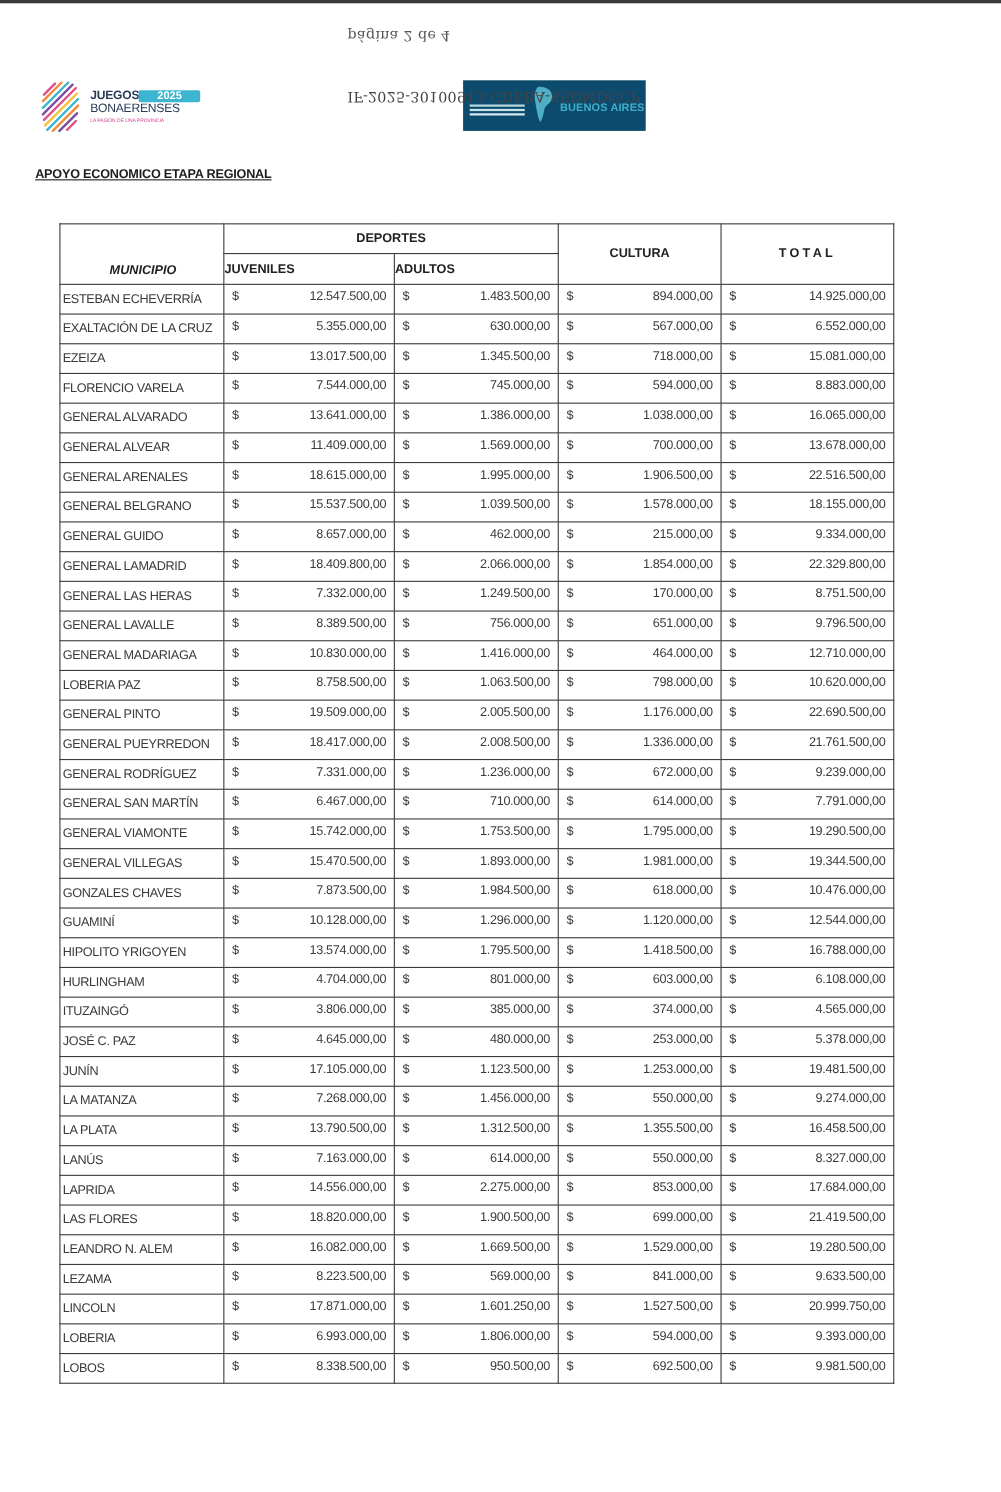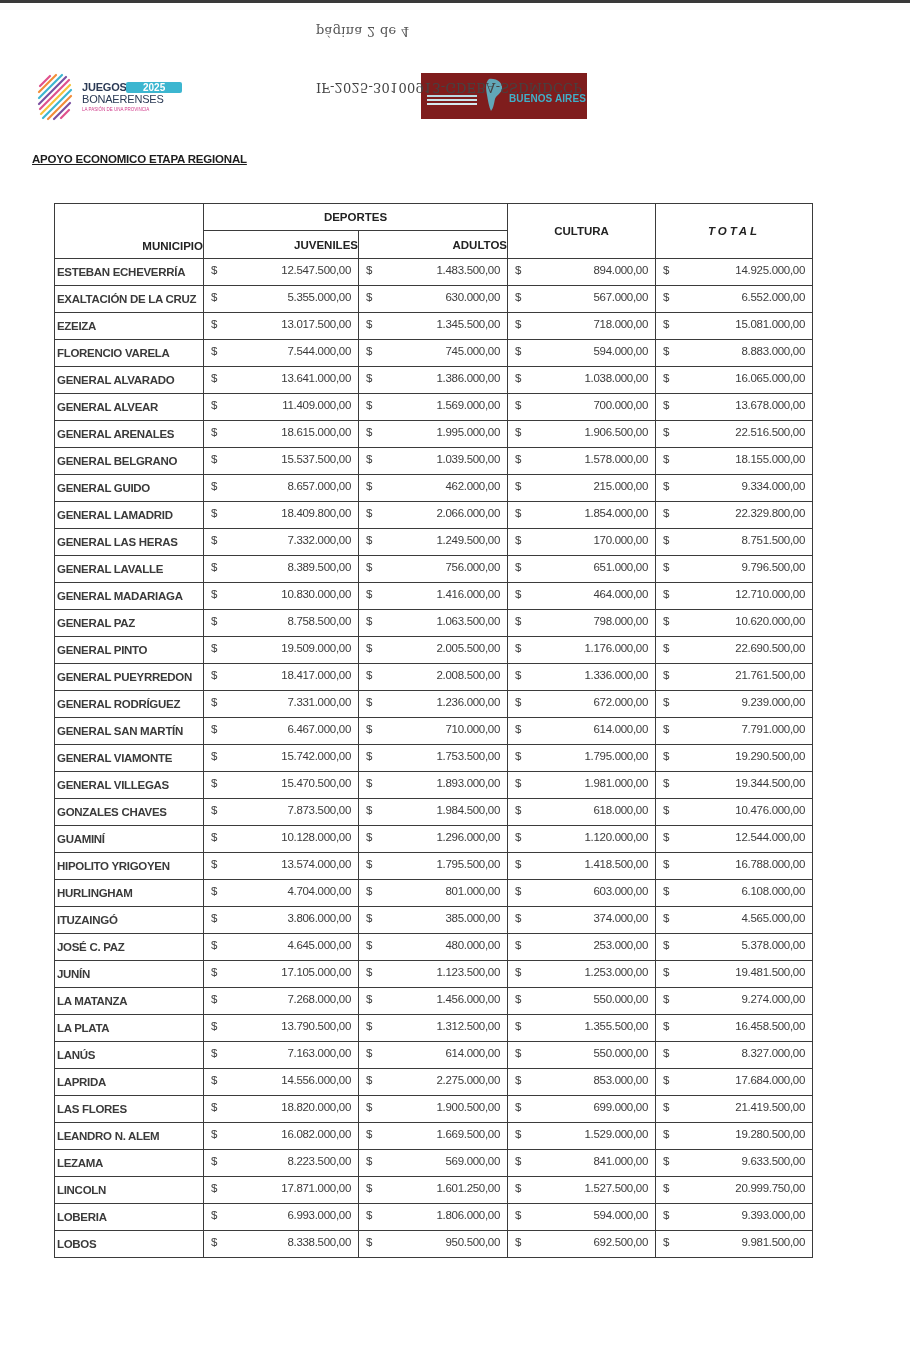--- a/index.html
+++ b/index.html
@@ -15,38 +15,38 @@
   .doc-id {
     position: absolute; left: 316px; top: 80px; font-family: "DejaVu Serif", serif; font-size: 13px;
     color: #444; transform: scaleY(-1); letter-spacing: 0.2px; z-index: 2;
   }
   .logo-juegos { position: absolute; left: 36px; top: 72px; width: 140px; height: 52px; }
   .logo-juegos .map { position: absolute; left: 0; top: 0; width: 40px; height: 50px; }
   .logo-juegos .t1 { position: absolute; left: 46px; top: 9px; font-size: 11px; font-weight: bold; color: #2b3a55; letter-spacing: -0.2px; }
   .logo-juegos .yr { position: absolute; left: 90px; top: 10px; font-size: 10px; font-weight: bold; color: #fff; background: #3cb6d0; padding: 0 17px; border-radius: 2px; }
   .logo-juegos .t2 { position: absolute; left: 46px; top: 21px; font-size: 11px; font-weight: normal; color: #2b3a55; letter-spacing: -0.2px; }
   .logo-juegos .t3 { position: absolute; left: 46px; top: 35px; font-size: 4.5px; color: #d03a8a; white-space: nowrap; }
-  .logo-ba { position: absolute; left: 421px; top: 73px; width: 166px; height: 46px; background: #7f1d1d; }
+  .logo-ba { position: absolute; left: 421px; top: 73px; width: 166px; height: 46px; background: #0c4a6e; }
   .logo-ba .fig { position: absolute; left: 62px; top: 4px; width: 22px; height: 36px; }
   .logo-ba .small { position: absolute; left: 6px; top: 22px; width: 50px; height: 2px; background: #b9d9e2; box-shadow: 0 4px 0 #c9e3ea, 0 8px 0 #d6eaf0; }
   .logo-ba .name { position: absolute; left: 88px; top: 20px; font-size: 10px; font-weight: bold; color: #3fb0c9; letter-spacing: 0.1px; }
   .section-title { position: absolute; left: 32px; top: 153px; font-size: 11.5px; font-weight: bold; color: #1d1d1d; letter-spacing: -0.2px; text-decoration: underline; }
 
   table.main {
     position: absolute; left: 54px; top: 203px; border-collapse: collapse; table-layout: fixed;
     width: 758px; font-size: 11.5px; color: #3a3a3a;
   }
   table.main td, table.main th { border: 1.3px solid #3b3b3b; padding: 0; }
   table.main th { font-weight: bold; color: #222; font-size: 11.5px; }
   .hdr-dep { height: 26px; }
-  .hdr-sub { height: 27px; text-align: right; }
-  .hdr-muni { text-align: right; vertical-align: bottom; padding-left: 2px !important; padding-bottom: 6px !important; }
-  .hdr-tot { letter-spacing: 3px; font-style: italic; }
+  .hdr-sub { height: 27px; text-align: left; }
+  .hdr-muni { text-align: center; vertical-align: bottom; padding-left: 2px !important; padding-bottom: 6px !important; font-style: italic; }
+  .hdr-tot { letter-spacing: 3px; }
   tr.row td { height: 26px; }
-  td.muni { padding-left: 2px !important; white-space: nowrap; overflow: hidden; font-size: 11.5px; letter-spacing: -0.3px; font-weight: bold; }
+  td.muni { padding-left: 2px !important; white-space: nowrap; overflow: hidden; font-size: 11.5px; letter-spacing: -0.3px; }
   td.money { position: relative; }
   td.money .cur { position: absolute; left: 7px; top: 5px; }
   td.money .amt { position: absolute; right: 7px; top: 5px; letter-spacing: -0.3px; }
 </style>
 </head>
 <body>
 
 <div class="topbar"></div>
 
 <div class="page-num">página 2 de 4</div>
@@ -346,21 +346,21 @@
         <td class="money">
           <span class="cur">$</span>
           <span class="amt">464.000,00</span>
         </td>
         <td class="money">
           <span class="cur">$</span>
           <span class="amt">12.710.000,00</span>
         </td>
       </tr>
       <tr class="row">
-        <td class="muni">GENERAL PAZ</td>
+        <td class="muni">LOBERIA PAZ</td>
         <td class="money">
           <span class="cur">$</span>
           <span class="amt">8.758.500,00</span>
         </td>
         <td class="money">
           <span class="cur">$</span>
           <span class="amt">1.063.500,00</span>
         </td>
         <td class="money">
           <span class="cur">$</span>

